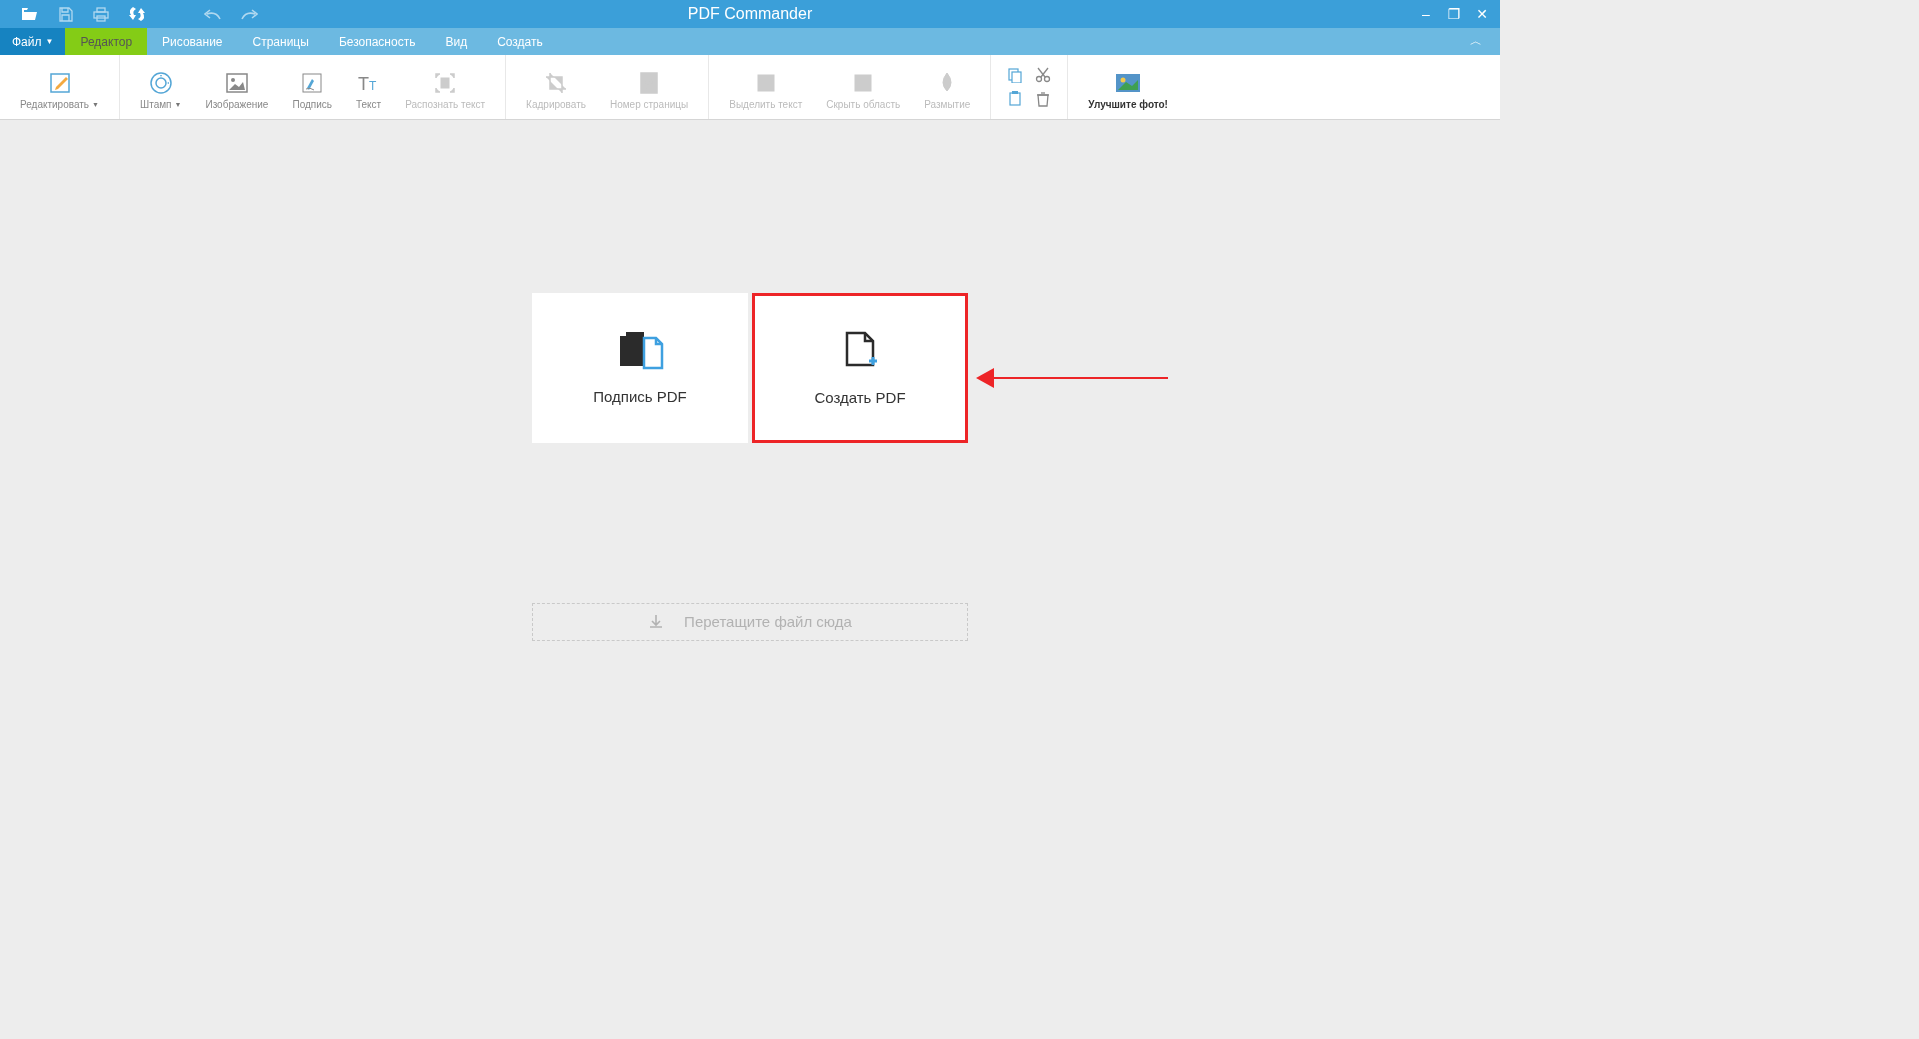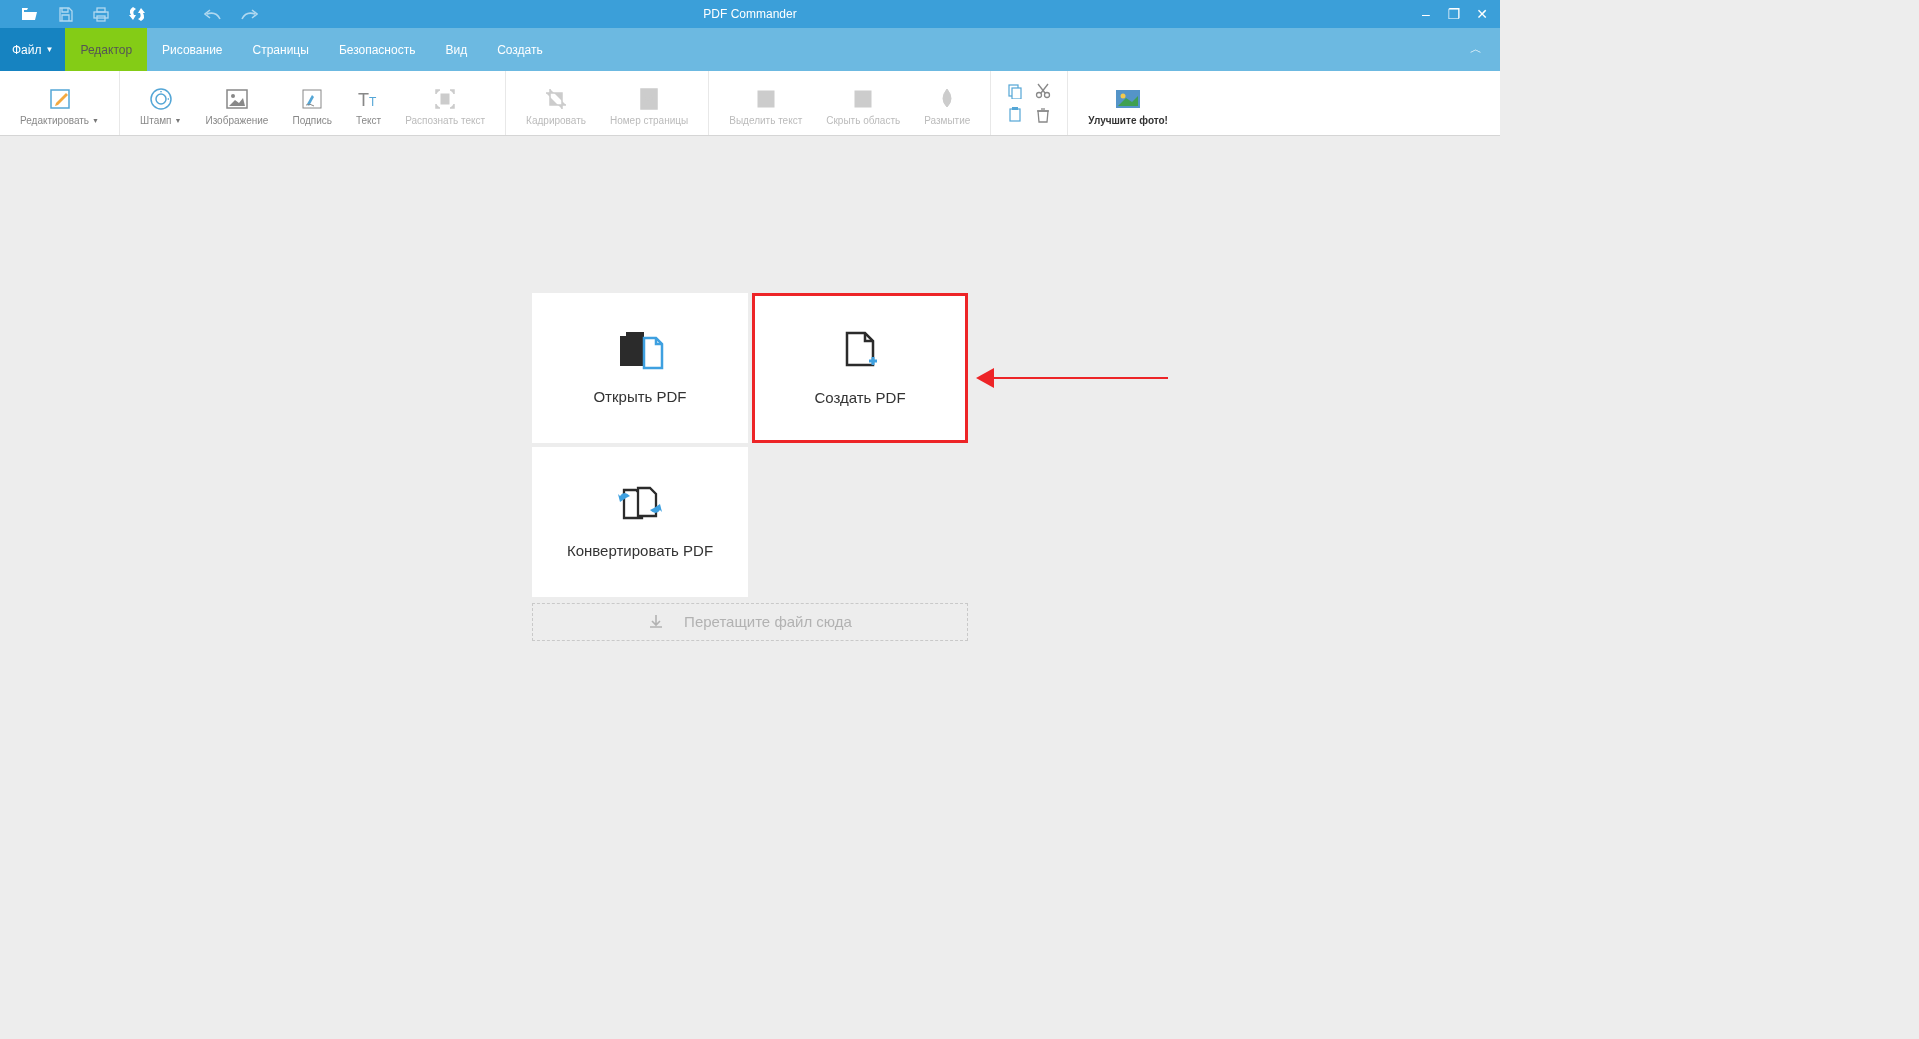--- a/index.html
+++ b/index.html
@@ -2,25 +2,25 @@
 <html><head>
 <meta charset="utf-8">
 <style>
 * { margin: 0; padding: 0; box-sizing: border-box; font-family: Arial, sans-serif; }
 body { background: #ededed; width: 1500px; height: 813px; overflow: hidden; position: relative; }
 
 .titlebar { height: 28px; background: #3b9fd9; display: flex; align-items: center; color: #fff; position: relative; }
 .title-icons { display: flex; gap: 18px; padding-left: 20px; }
 .title-icons span { width: 18px; display:flex; align-items:center; justify-content:center; cursor:pointer; }
 .title-icons .seg2 { margin-left: 40px; display:flex; gap:18px; }
-.title-text { position: absolute; left: 50%; transform: translateX(-50%); font-size: 12px; }
+.title-text { position: absolute; left: 50%; transform: translateX(-50%); font-size: 16px; }
 .window-controls { position: absolute; right: 10px; display: flex; gap: 12px; font-size: 14px; }
 .window-controls span { cursor: pointer; width:16px; text-align:center;}
 
-.menubar { height: 43px; background: #6cb9e1; display: flex; align-items: center; font-size: 12px; color: #fff; }
+.menubar { height: 27px; background: #6cb9e1; display: flex; align-items: center; font-size: 12px; color: #fff; }
 .menu-item { padding: 0 15px; height: 100%; display: flex; align-items: center; cursor: pointer; }
 .menu-file { background: #1683c1; padding: 0 12px; }
 .menu-file .arrow { font-size: 8px; margin-left: 4px; }
 .menu-editor { background: #84cc16; color: #555; }
 .collapse-arrow { margin-left: auto; margin-right: 18px; font-size: 12px; cursor:pointer; }
 
 .ribbon { height: 65px; background: #fff; border-bottom: 1px solid #d5d5d5; display: flex; }
 .ribbon-group { display: flex; align-items: center; border-right: 1px solid #e8e8e8; padding: 0 8px; }
 .ribbon-item { display: flex; flex-direction: column; align-items: center; justify-content: center; padding: 4px 12px 0 12px; cursor: pointer; height: 60px; }
 .ribbon-item .icon { height: 28px; display:flex; align-items:center; justify-content:center; }
@@ -277,44 +277,33 @@
 <div class="workspace">
   <div class="card-grid">
     <div class="card">
       <span>
         <svg width="48" height="40" viewBox="0 0 48 40">
           <path d="M4 6 L4 36 L28 36 L28 2 L10 2 L10 6 Z" fill="#2b2b2b"></path>
           <path d="M28 8 L28 38 L46 38 L46 14 L40 8 Z" fill="none" stroke="#3ea0e0" stroke-width="2.5"></path>
           <path d="M40 8 L40 14 L46 14" fill="none" stroke="#3ea0e0" stroke-width="2.5"></path>
         </svg>
       </span>
-      <div class="label">Открыть PDF</div>
+      <div class="label">Подпись PDF</div>
     </div>
     <div class="card highlighted">
       <span>
         <svg width="42" height="42" viewBox="0 0 42 42">
           <path d="M8 4 L8 36 L34 36 L34 12 L26 4 Z" fill="none" stroke="#2b2b2b" stroke-width="2.5"></path>
           <path d="M26 4 L26 12 L34 12" fill="none" stroke="#2b2b2b" stroke-width="2.5"></path>
           <line x1="30" y1="32" x2="38" y2="32" stroke="#3ea0e0" stroke-width="3"></line>
           <line x1="34" y1="28" x2="34" y2="36" stroke="#3ea0e0" stroke-width="3"></line>
         </svg>
       </span>
       <div class="label">Создать PDF</div>
     </div>
-    <div class="card">
-      <span>
-        <svg width="48" height="40" viewBox="0 0 48 40">
-          <path d="M8 6 L8 34 L26 34 L26 12 L20 6 Z" fill="none" stroke="#2b2b2b" stroke-width="2.3"></path>
-          <path d="M22 4 L22 32 L40 32 L40 10 L34 4 Z" fill="#fff" stroke="#2b2b2b" stroke-width="2.3"></path>
-          <path d="M14 12 Q8 6 4 12 L2 10 L4 18 L10 14 Z" fill="#3ea0e0"></path>
-          <path d="M34 26 Q40 32 44 26 L46 28 L44 20 L38 24 Z" fill="#3ea0e0"></path>
-        </svg>
-      </span>
-      <div class="label">Конвертировать PDF</div>
-    </div>
   </div>
   <div class="dropzone">
     <span>
       <svg width="16" height="16" viewBox="0 0 16 16">
           <path d="M8 1 L8 10 M4 7 L8 11 L12 7 M2 13 L14 13" fill="none" stroke="#b2b2b2" stroke-width="1.6"></path>
         </svg>
     </span>
     <span>Перетащите файл сюда</span>
   </div>
 </div>

